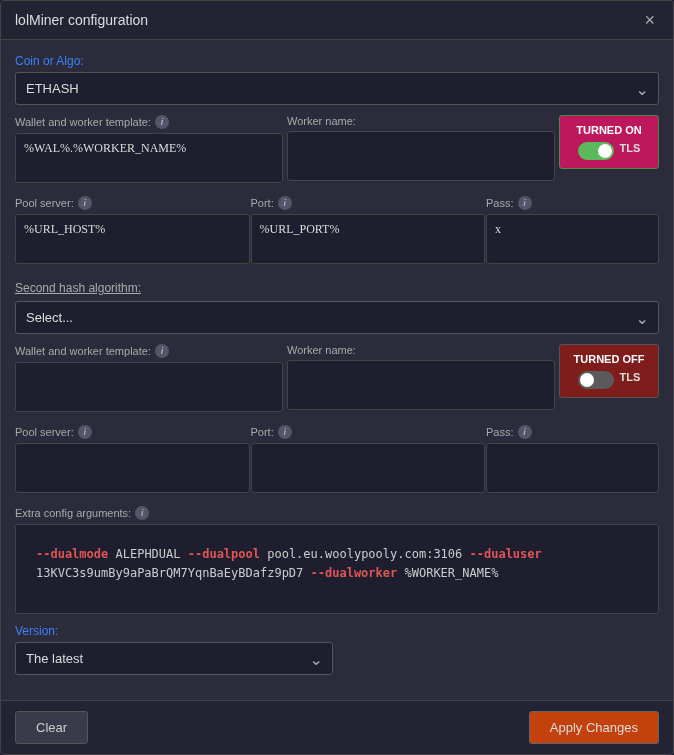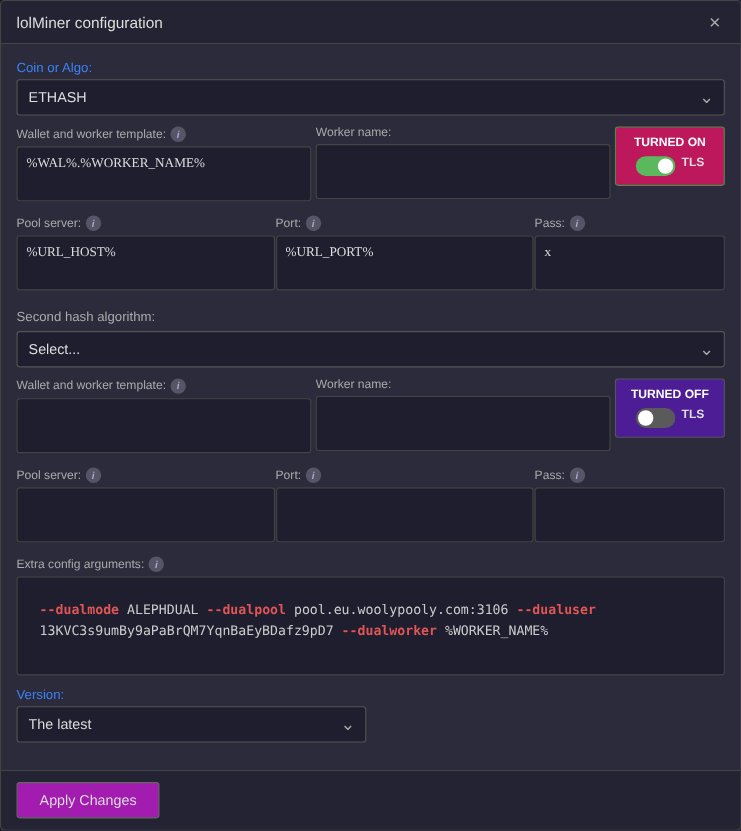--- a/index.html
+++ b/index.html
@@ -135,21 +135,21 @@
       border: 1px solid #4a8a4a;
       border-radius: 3px;
       padding: 8px 12px;
       display: flex;
       flex-direction: column;
       align-items: center;
       gap: 6px;
       min-width: 100px;
     }
     .tls-box.off {
-      background: #4c1d95;
+      background: #7f1d1d;
       border-color: #555;
     }
     .tls-status-text {
       font-size: 11px;
       font-weight: bold;
       color: #fff;
     }
     .tls-toggle-row {
       display: flex;
       align-items: flex-start;
@@ -186,20 +186,21 @@
       color: #ddd;
       font-weight: bold;
     }
     .divider-section {
       margin-top: 4px;
     }
     .section-header-label {
       color: #aaa;
       font-size: 12px;
       margin-bottom: 6px;
+      text-decoration: underline;
     }
     .code-text {
       color: #ccc;
     }
     .code-keyword {
       color: #e05555;
       font-weight: bold;
     }
     .version-section {
       display: grid;
@@ -226,21 +227,21 @@
     }
     .btn-cancel {
       background: none;
       border: none;
       color: #aaa;
       padding: 8px 16px;
       cursor: pointer;
       font-size: 13px;
     }
     .btn-apply {
-      background: #a21caf;
+      background: #c2410c;
       border: 1px solid #666;
       color: #ddd;
       padding: 8px 20px;
       border-radius: 3px;
       cursor: pointer;
       font-size: 13px;
     }
     .footer-right {
       display: flex;
       align-items: center;
@@ -435,17 +436,18 @@
           </select>
           <span class="select-arrow">⌄</span>
         </div>
       </div>
       <div></div>
     </div>
 
   </div>
 
   <div class="dialog-footer">
+    <button class="btn-clear">Clear</button>
     <div class="footer-right">
       <button class="btn-apply">Apply Changes</button>
     </div>
   </div>
 </div>
 
 </body></html>

